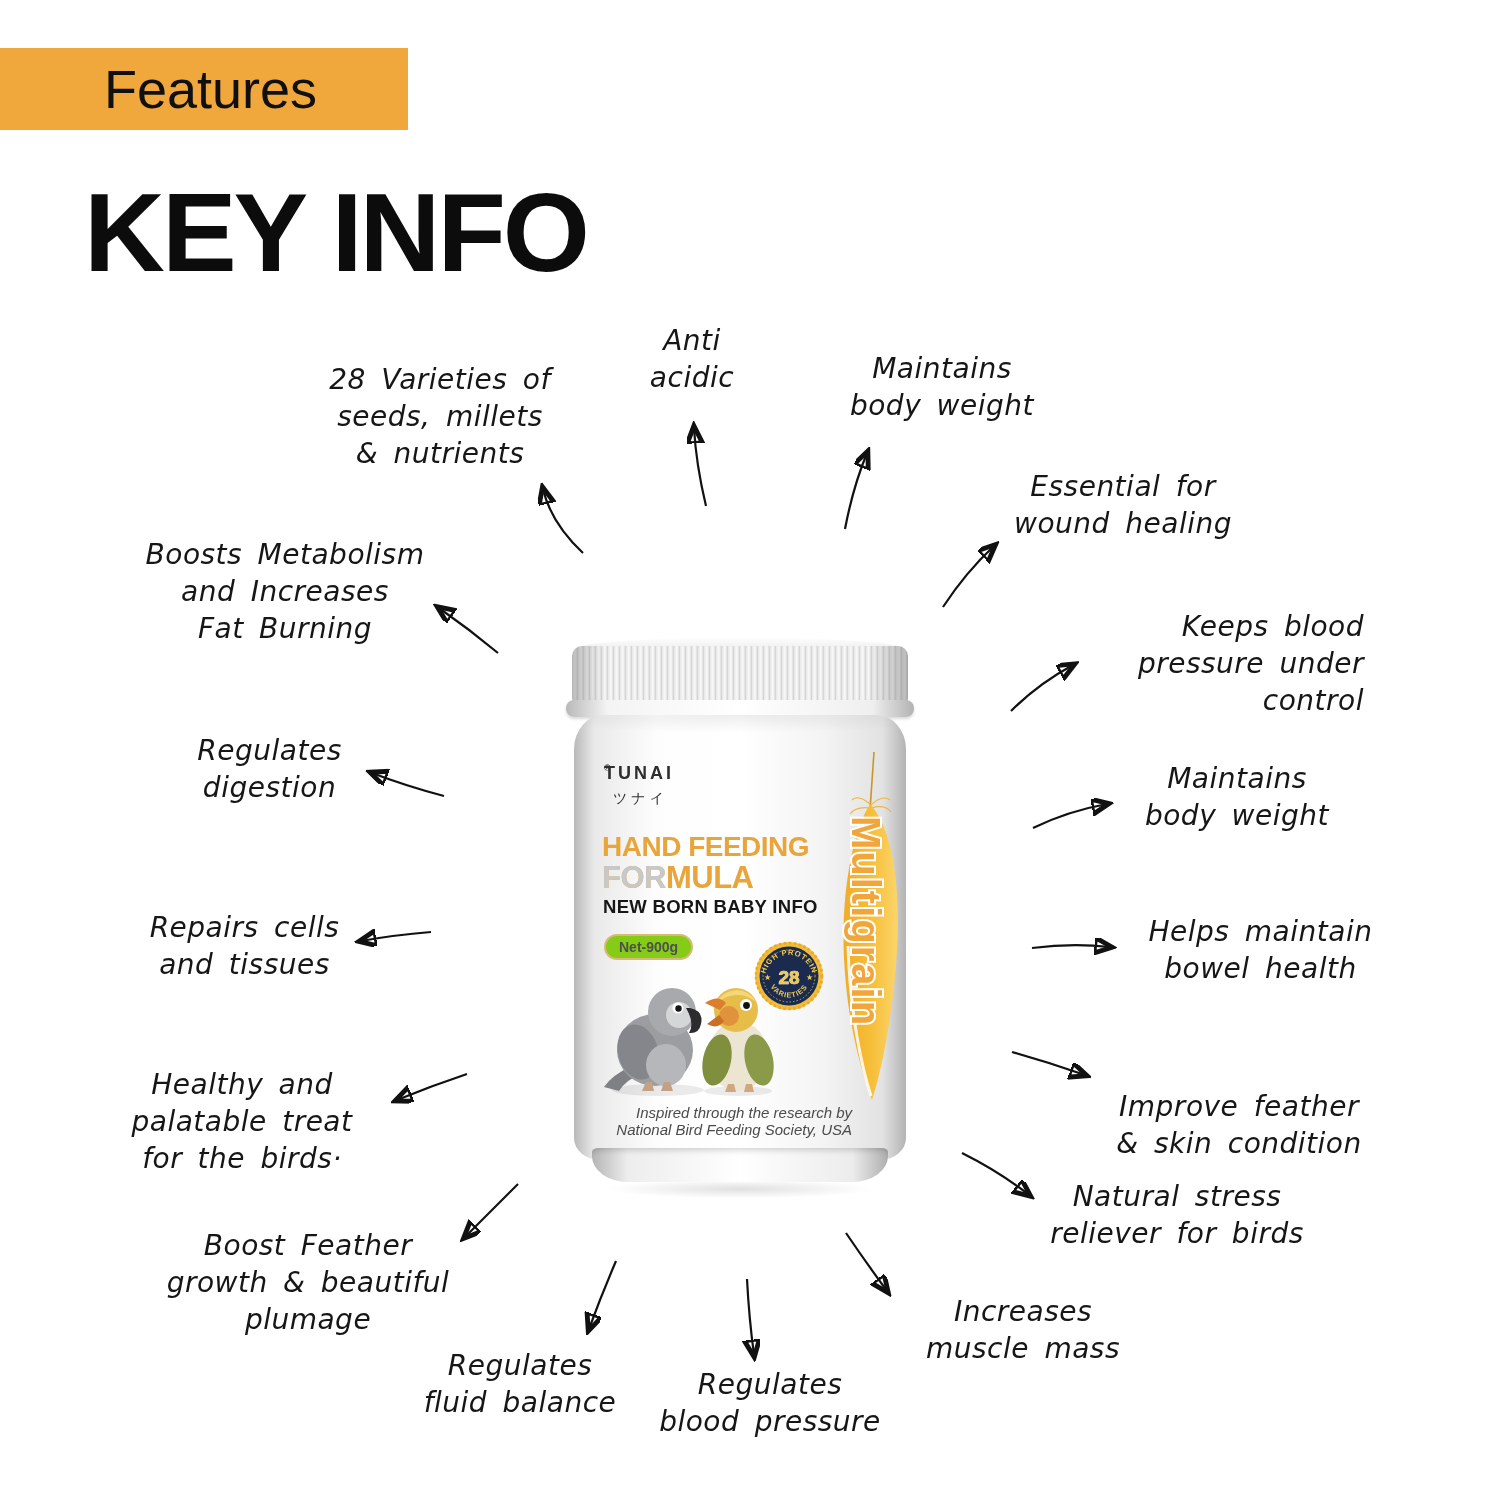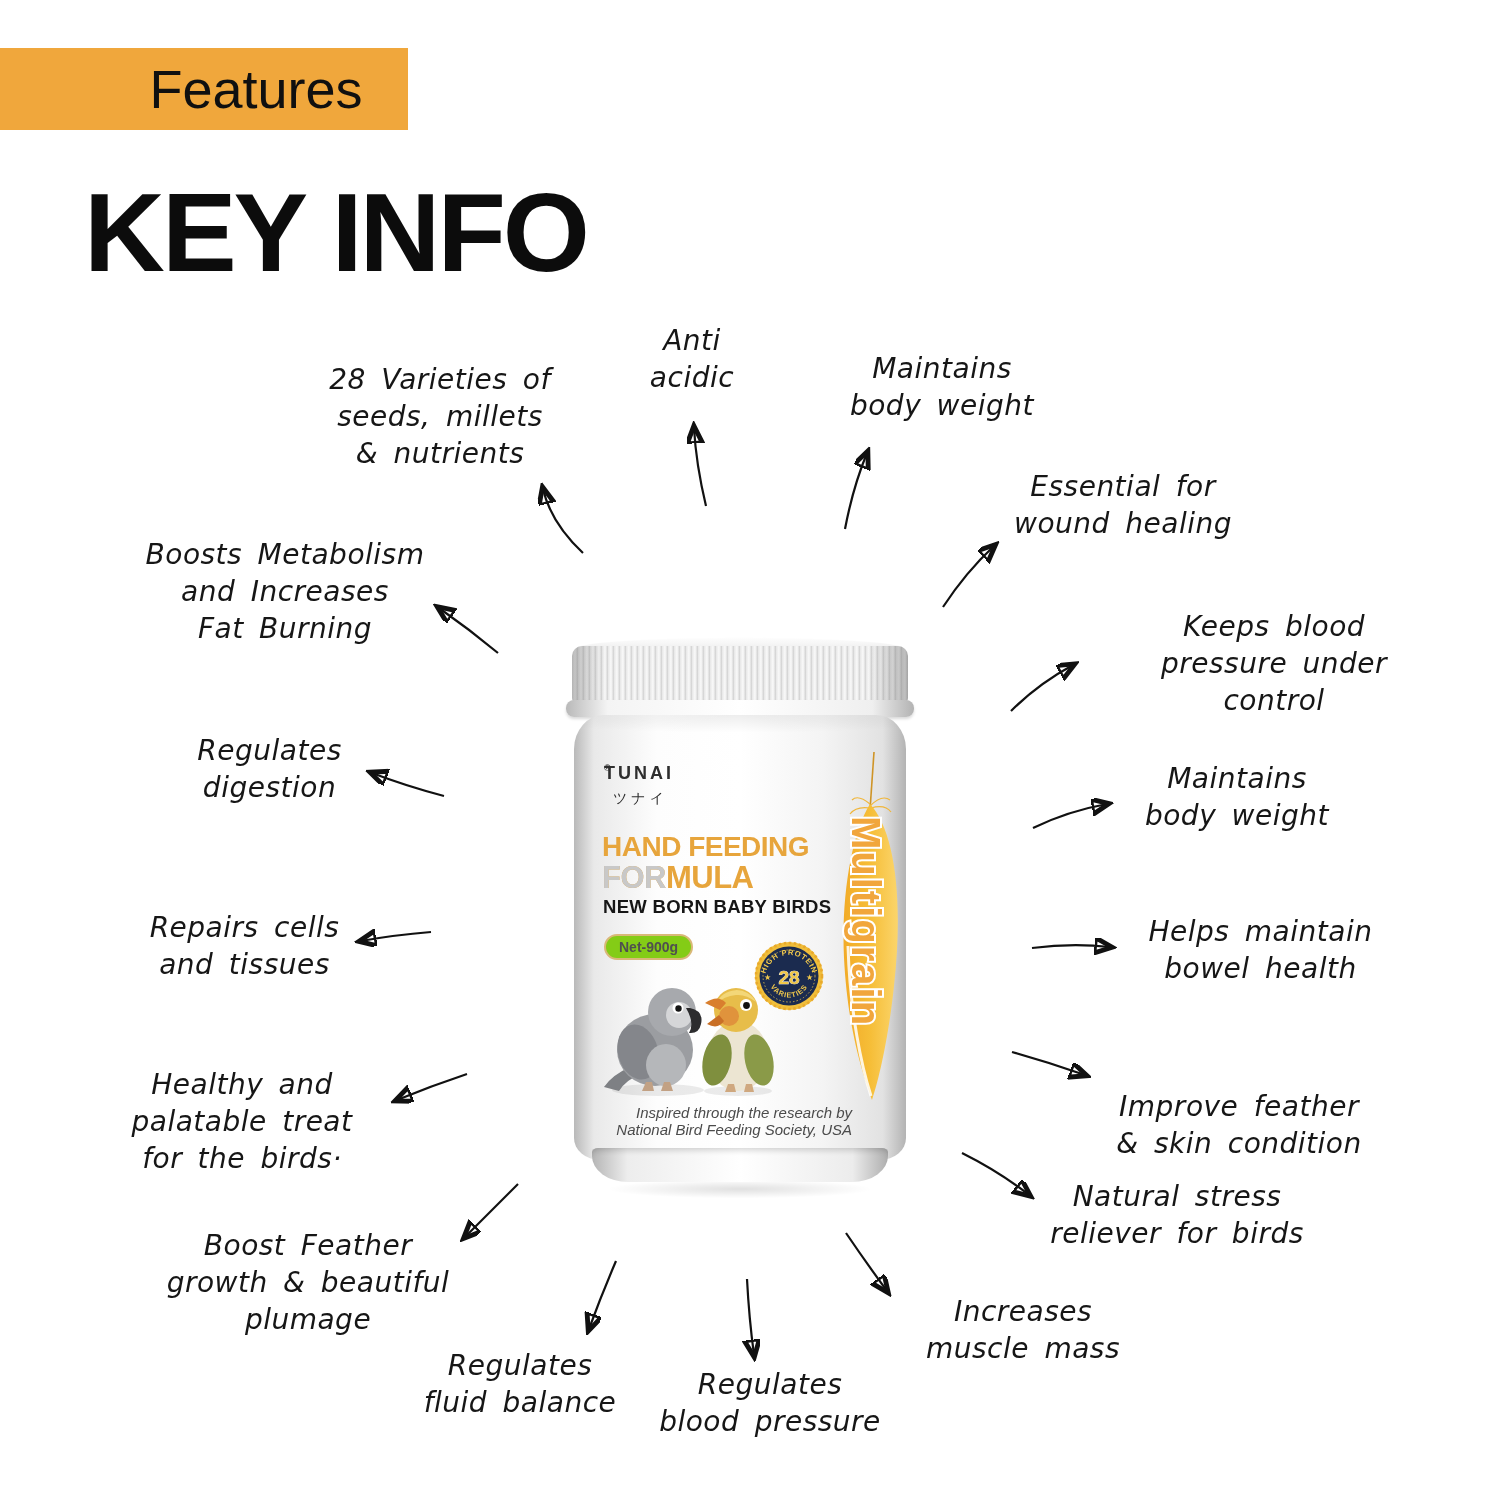--- a/index.html
+++ b/index.html
@@ -4,33 +4,33 @@
 <style>
   :root{
     --banner-orange:#F0A73C; --title-orange:#E7A53C; --title-gray:#C8C8C8;
     --feather-gold:#F5B92F; --badge-navy:#1B2B4F; --badge-gold:#F2C94C; --ink:#141414;
   }
   *{margin:0;padding:0;box-sizing:border-box;}
   html,body{background:#fff;}
   .canvas{position:relative;width:1500px;height:1500px;background:#fff;overflow:hidden;
           font-family:"Liberation Sans",sans-serif;color:var(--ink);}
   
-  .banner{position:absolute;left:0;top:48px;width:408px;height:82px;background:var(--banner-orange);text-align:center;}
+  .banner{position:absolute;left:0;top:48px;width:408px;height:82px;background:var(--banner-orange);}
   .banner span{display:block;padding-left:104px;line-height:82px;font-size:54px;color:#101010;}
   .page-title{position:absolute;left:84px;top:130px;font-size:112px;font-weight:bold;
               letter-spacing:-3px;color:#0c0c0c;line-height:1.05;margin-top:44px;}
   
   .note{position:absolute;font-family:"DejaVu Sans",sans-serif;font-style:italic;
         font-size:28px;line-height:37px;text-align:center;color:#161616;
         letter-spacing:.5px;word-spacing:6px;z-index:3;}
   .c1{left:285px;top:361px;width:310px;}
   .c2{left:617px;top:322px;width:150px;}
   .c3{left:817px;top:350px;width:250px;}
   .c4{left:993px;top:468px;width:260px;}
-  .c5{left:1129px;top:608px;width:290px;}
+  .c5{left:1074px;top:608px;width:290px;text-align:right;}
   .c6{left:1112px;top:760px;width:250px;}
   .c7{left:1118px;top:913px;width:285px;}
   .c8{left:1096px;top:1048px;width:286px;margin-top:40px;}
   .c9{left:1032px;top:1178px;width:290px;}
   .c10{left:898px;top:1293px;width:250px;}
   .c11{left:645px;top:1366px;width:250px;}
   .c12{left:395px;top:1347px;width:250px;}
   .c13{left:153px;top:1227px;width:310px;}
   .c14{left:102px;top:1066px;width:280px;}
   .c15{left:117px;top:909px;width:255px;}
@@ -122,21 +122,21 @@
       <span>TUNAI</span>
         <sup>®</sup>
     </div>
     <div class="brand-jp">ツナイ</div>
 
     <div class="title1">HAND FEEDING</div>
     <div class="title2">
       <span class="orange">FORMULA </span>
         <span class="gray">FOR</span>
     </div>
-    <div class="subtitle">NEW BORN BABY BIRDS</div>
+    <div class="subtitle">NEW BORN BABY INFO</div>
 
     <div class="pill">Net-900g</div>
 
     <svg class="badge" viewBox="0 0 70 70">
       <circle cx="35" cy="35" r="34" fill="#F0BE3A"></circle>
       <circle cx="35" cy="35" r="33" fill="none" stroke="#E9A92C" stroke-width="2.6" stroke-dasharray="2.5 2.5"></circle>
       <circle cx="35" cy="35" r="29.5" fill="#1B2B4F"></circle>
       <circle cx="35" cy="35" r="26" fill="none" stroke="#F2C94C" stroke-width=".8" stroke-dasharray="1.5 2"></circle>
       <defs>
         <path id="badge-arc-top" d="M 11,38 A 24,24 0 0 1 59,38"></path>

